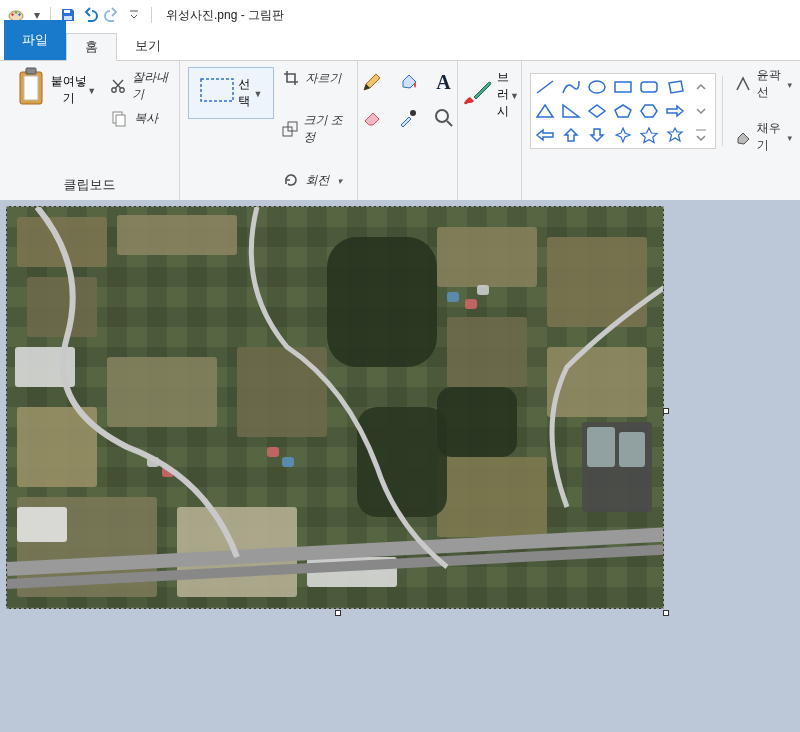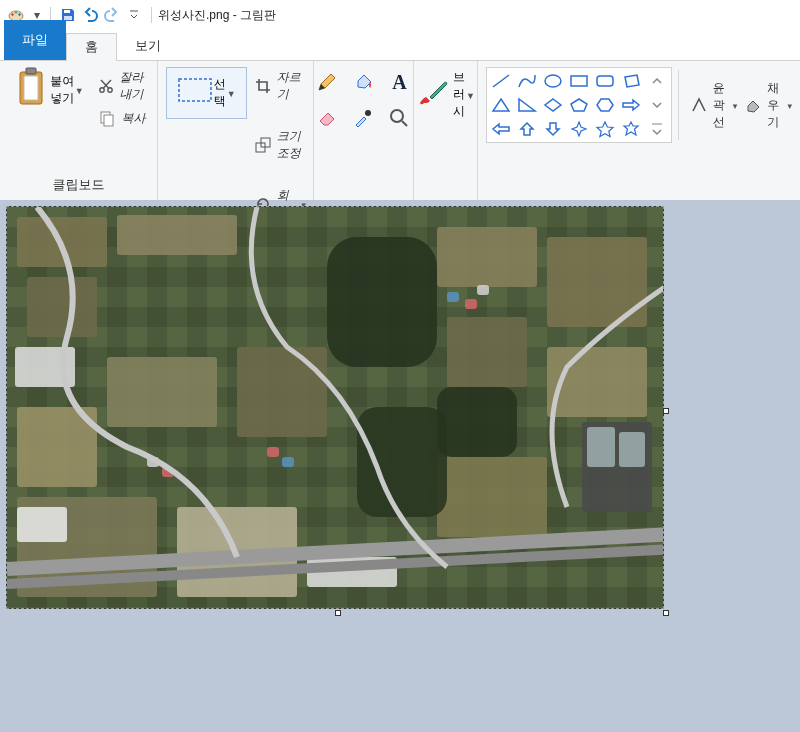--- a/index.html
+++ b/index.html
@@ -4,21 +4,21 @@
   <style>
     * { margin: 0; padding: 0; box-sizing: border-box; font-family: "Malgun Gothic", sans-serif; }
     body { width: 800px; height: 732px; background: #bcc7d8; overflow: hidden; }
 
     
     .titlebar { height: 30px; background: #fff; display: flex; align-items: center; padding-left: 6px; font-size: 12px; color: #222; }
     .titlebar .ticon { width: 20px; height: 20px; display: inline-flex; align-items: center; justify-content: center; margin-right: 4px; }
     .titlebar .sep { width: 1px; height: 16px; background: #d0d0d0; margin: 0 6px; }
     .titlebar .qat-btn { width: 22px; height: 22px; display: inline-flex; align-items: center; justify-content: center; color: #0a5fb4; cursor: pointer; }
     .titlebar .qat-dd { width: 14px; display: inline-flex; align-items: center; justify-content: center; color: #555; }
-    .title-text { }
+    .title-text { margin-left: 8px; }
 
     
     .tabs { height: 30px; background: #fff; display: flex; align-items: flex-end; padding-left: 4px; }
     .file-tab { background: #1979ca; color: #fff; padding: 5px 18px; font-size: 13px; height: 40px; display: flex; align-items: center; }
     .tab { padding: 5px 18px; font-size: 13px; color: #333; height: 28px; display: flex; align-items: center; cursor: pointer; }
     .tab.active { border-top: 1px solid #d0d0d0; border-left: 1px solid #d0d0d0; border-right: 1px solid #d0d0d0; border-bottom: 1px solid #f5f6f7; background: #f5f6f7; position: relative; top: 1px; }
 
     
     .ribbon { height: 140px; background: #f5f6f7; border-top: 1px solid #d0d0d0; display: flex; }
     .group { border-right: 1px solid #d8d8d8; display: flex; flex-direction: column; }
@@ -33,21 +33,21 @@
     .stack { display: flex; flex-direction: column; gap: 6px; padding-top: 2px; font-style: italic; }
     .small-row { display: flex; align-items: center; gap: 6px; font-size: 12px; color: #323232; cursor: pointer; }
     .small-row .si { width: 18px; height: 18px; display: inline-flex; align-items: center; justify-content: center; color: #555; }
 
     .tool-grid { display: grid; grid-template-columns: repeat(3, 30px); grid-template-rows: repeat(2, 30px); gap: 6px 6px; }
     .tool-grid .ti { width: 30px; height: 30px; display: flex; align-items: center; justify-content: center; cursor: pointer; }
 
     .shapes-wrap { display: flex; align-items: center; gap: 4px; }
     .shapes-grid { display: grid; grid-template-columns: repeat(7, 24px); grid-template-rows: repeat(3, 22px); gap: 2px; border: 1px solid #d0d0d0; background: #fff; padding: 2px; }
     .shapes-grid .shp { width: 24px; height: 22px; display: flex; align-items: center; justify-content: center; cursor: pointer; }
-    .side-stack { display: flex; gap: 8px; margin-left: 6px; align-items: center; }
+    .side-stack { display: flex; flex-direction: column; gap: 19px; margin-left: 6px; align-items: center; }
 
     .sep-v { width: 1px; height: 70px; background: #d8d8d8; align-self: center; margin: 0 2px; }
 
     
     .workarea { position: relative; padding: 6px; }
     .canvas { width: 658px; height: 403px; background: #2b3a2b; position: relative; overflow: hidden; border: 1px dashed #999; }
     .handle { position: absolute; width: 6px; height: 6px; background: #fff; border: 1px solid #333; }
 
     
     .sat { position: absolute; inset: 0; }

